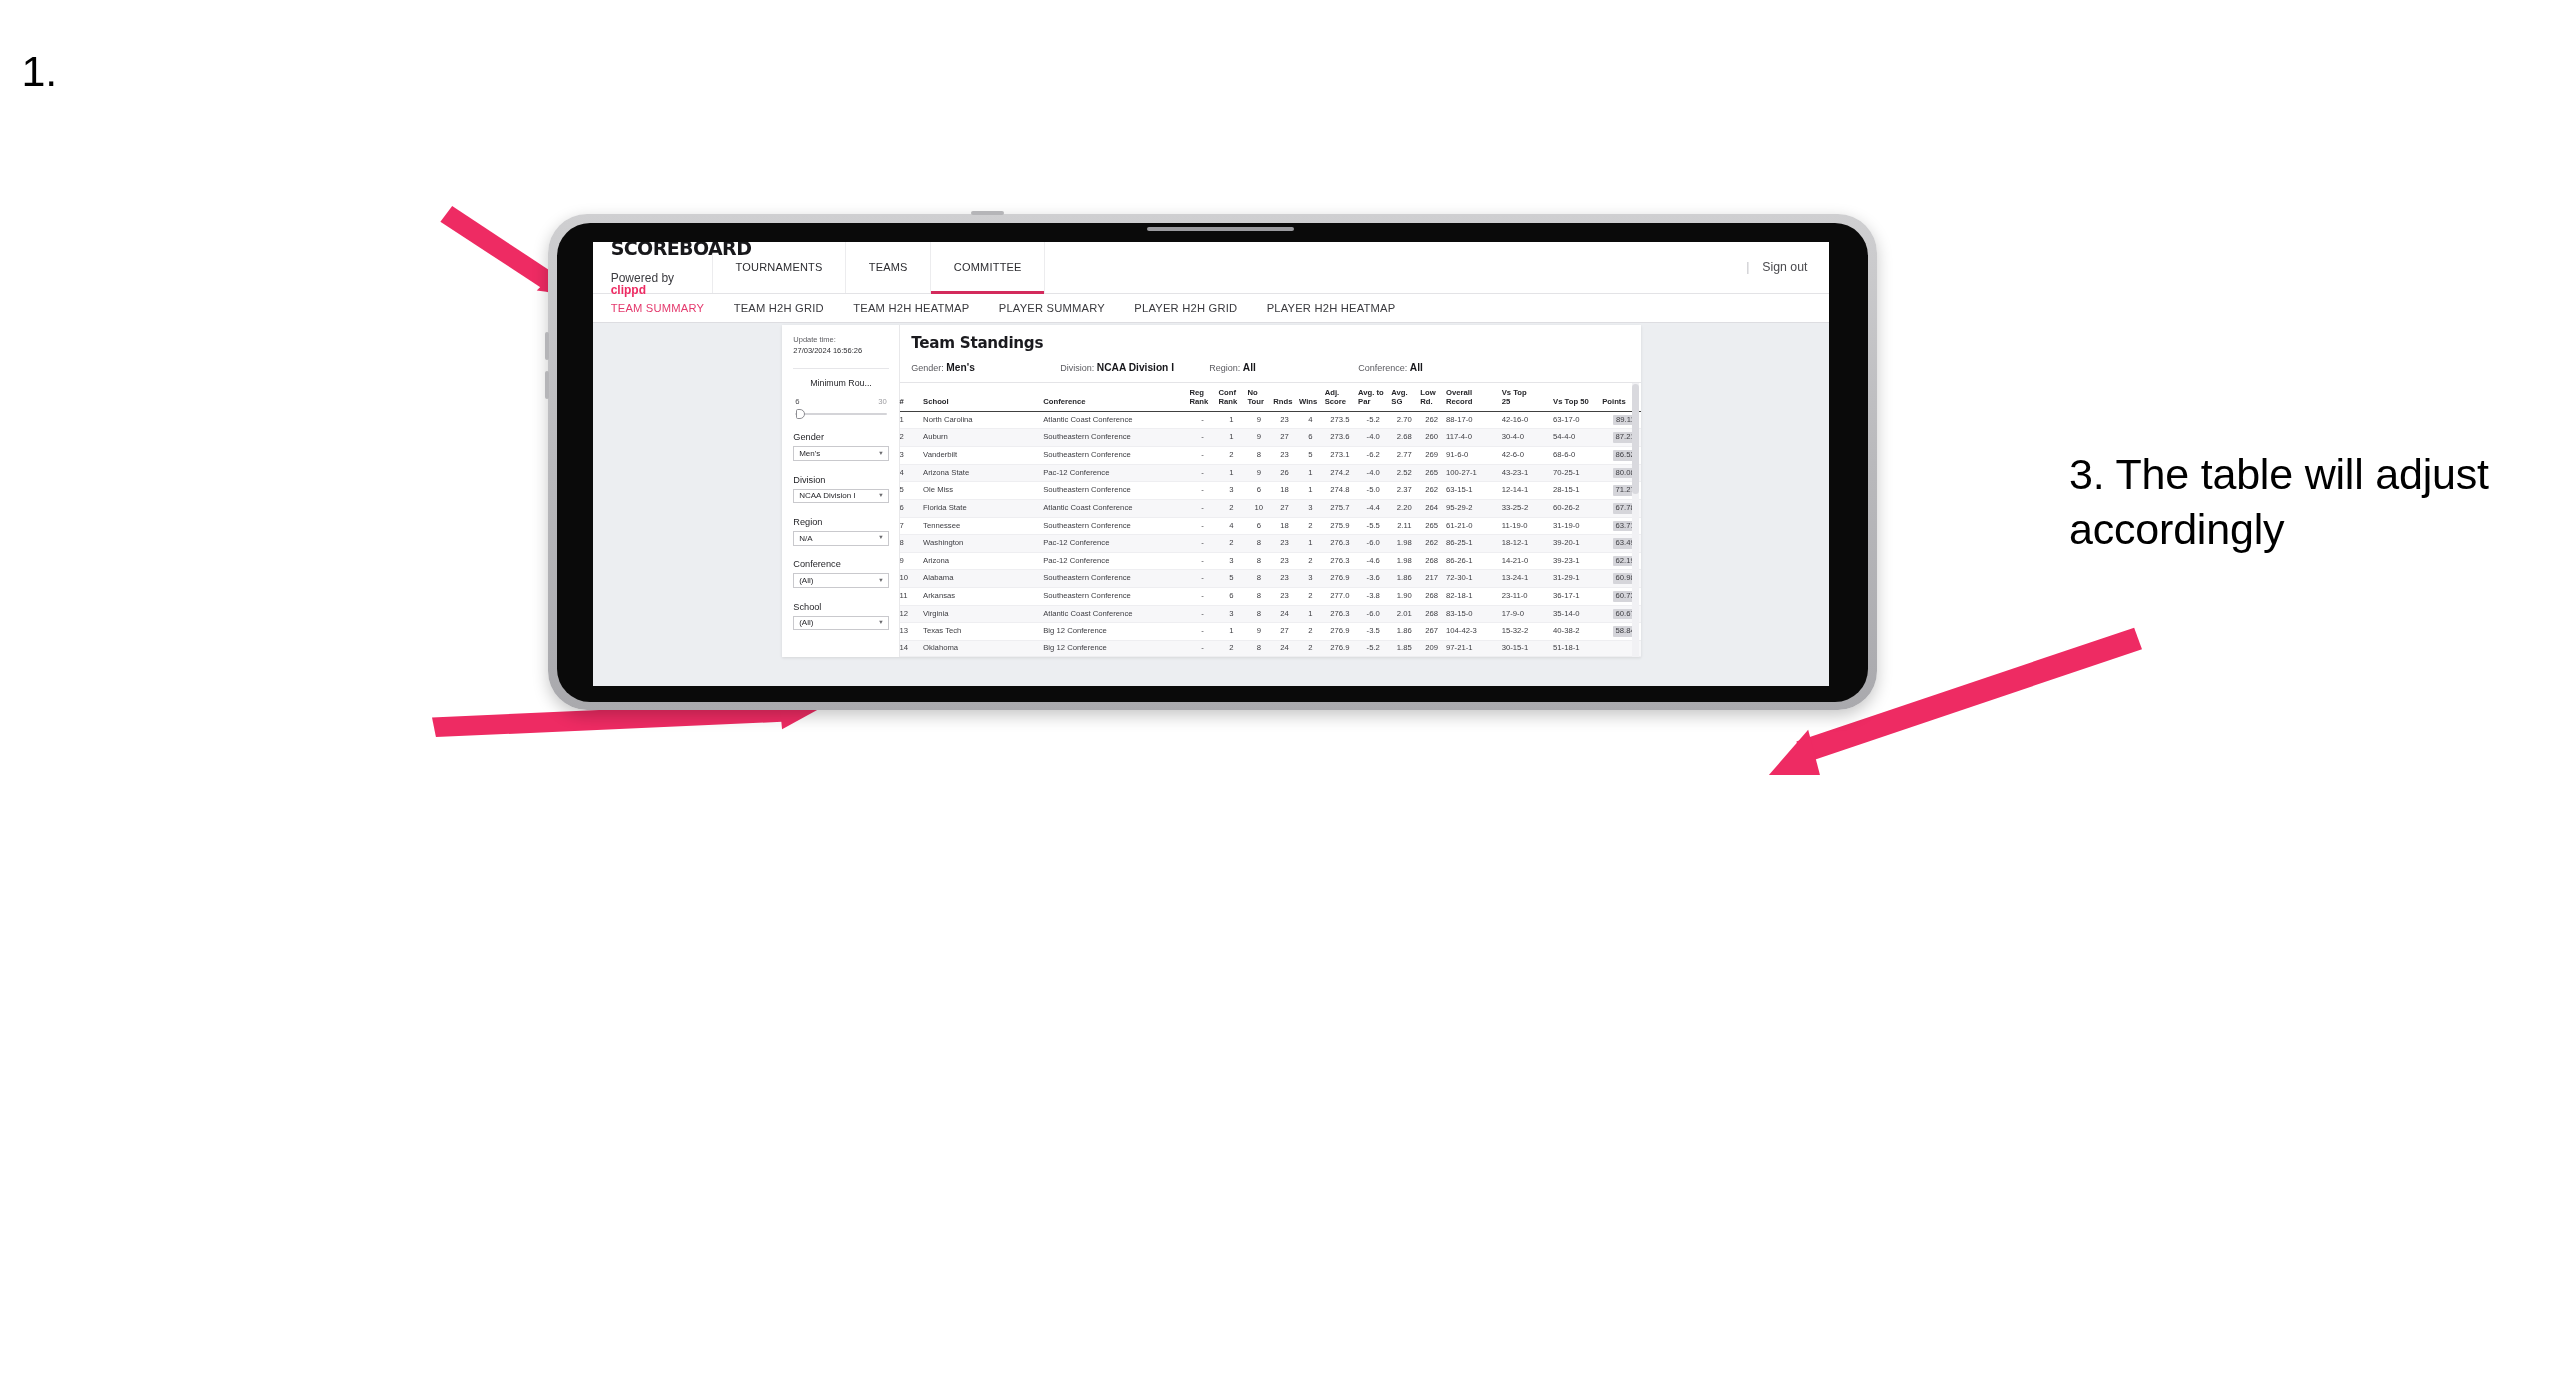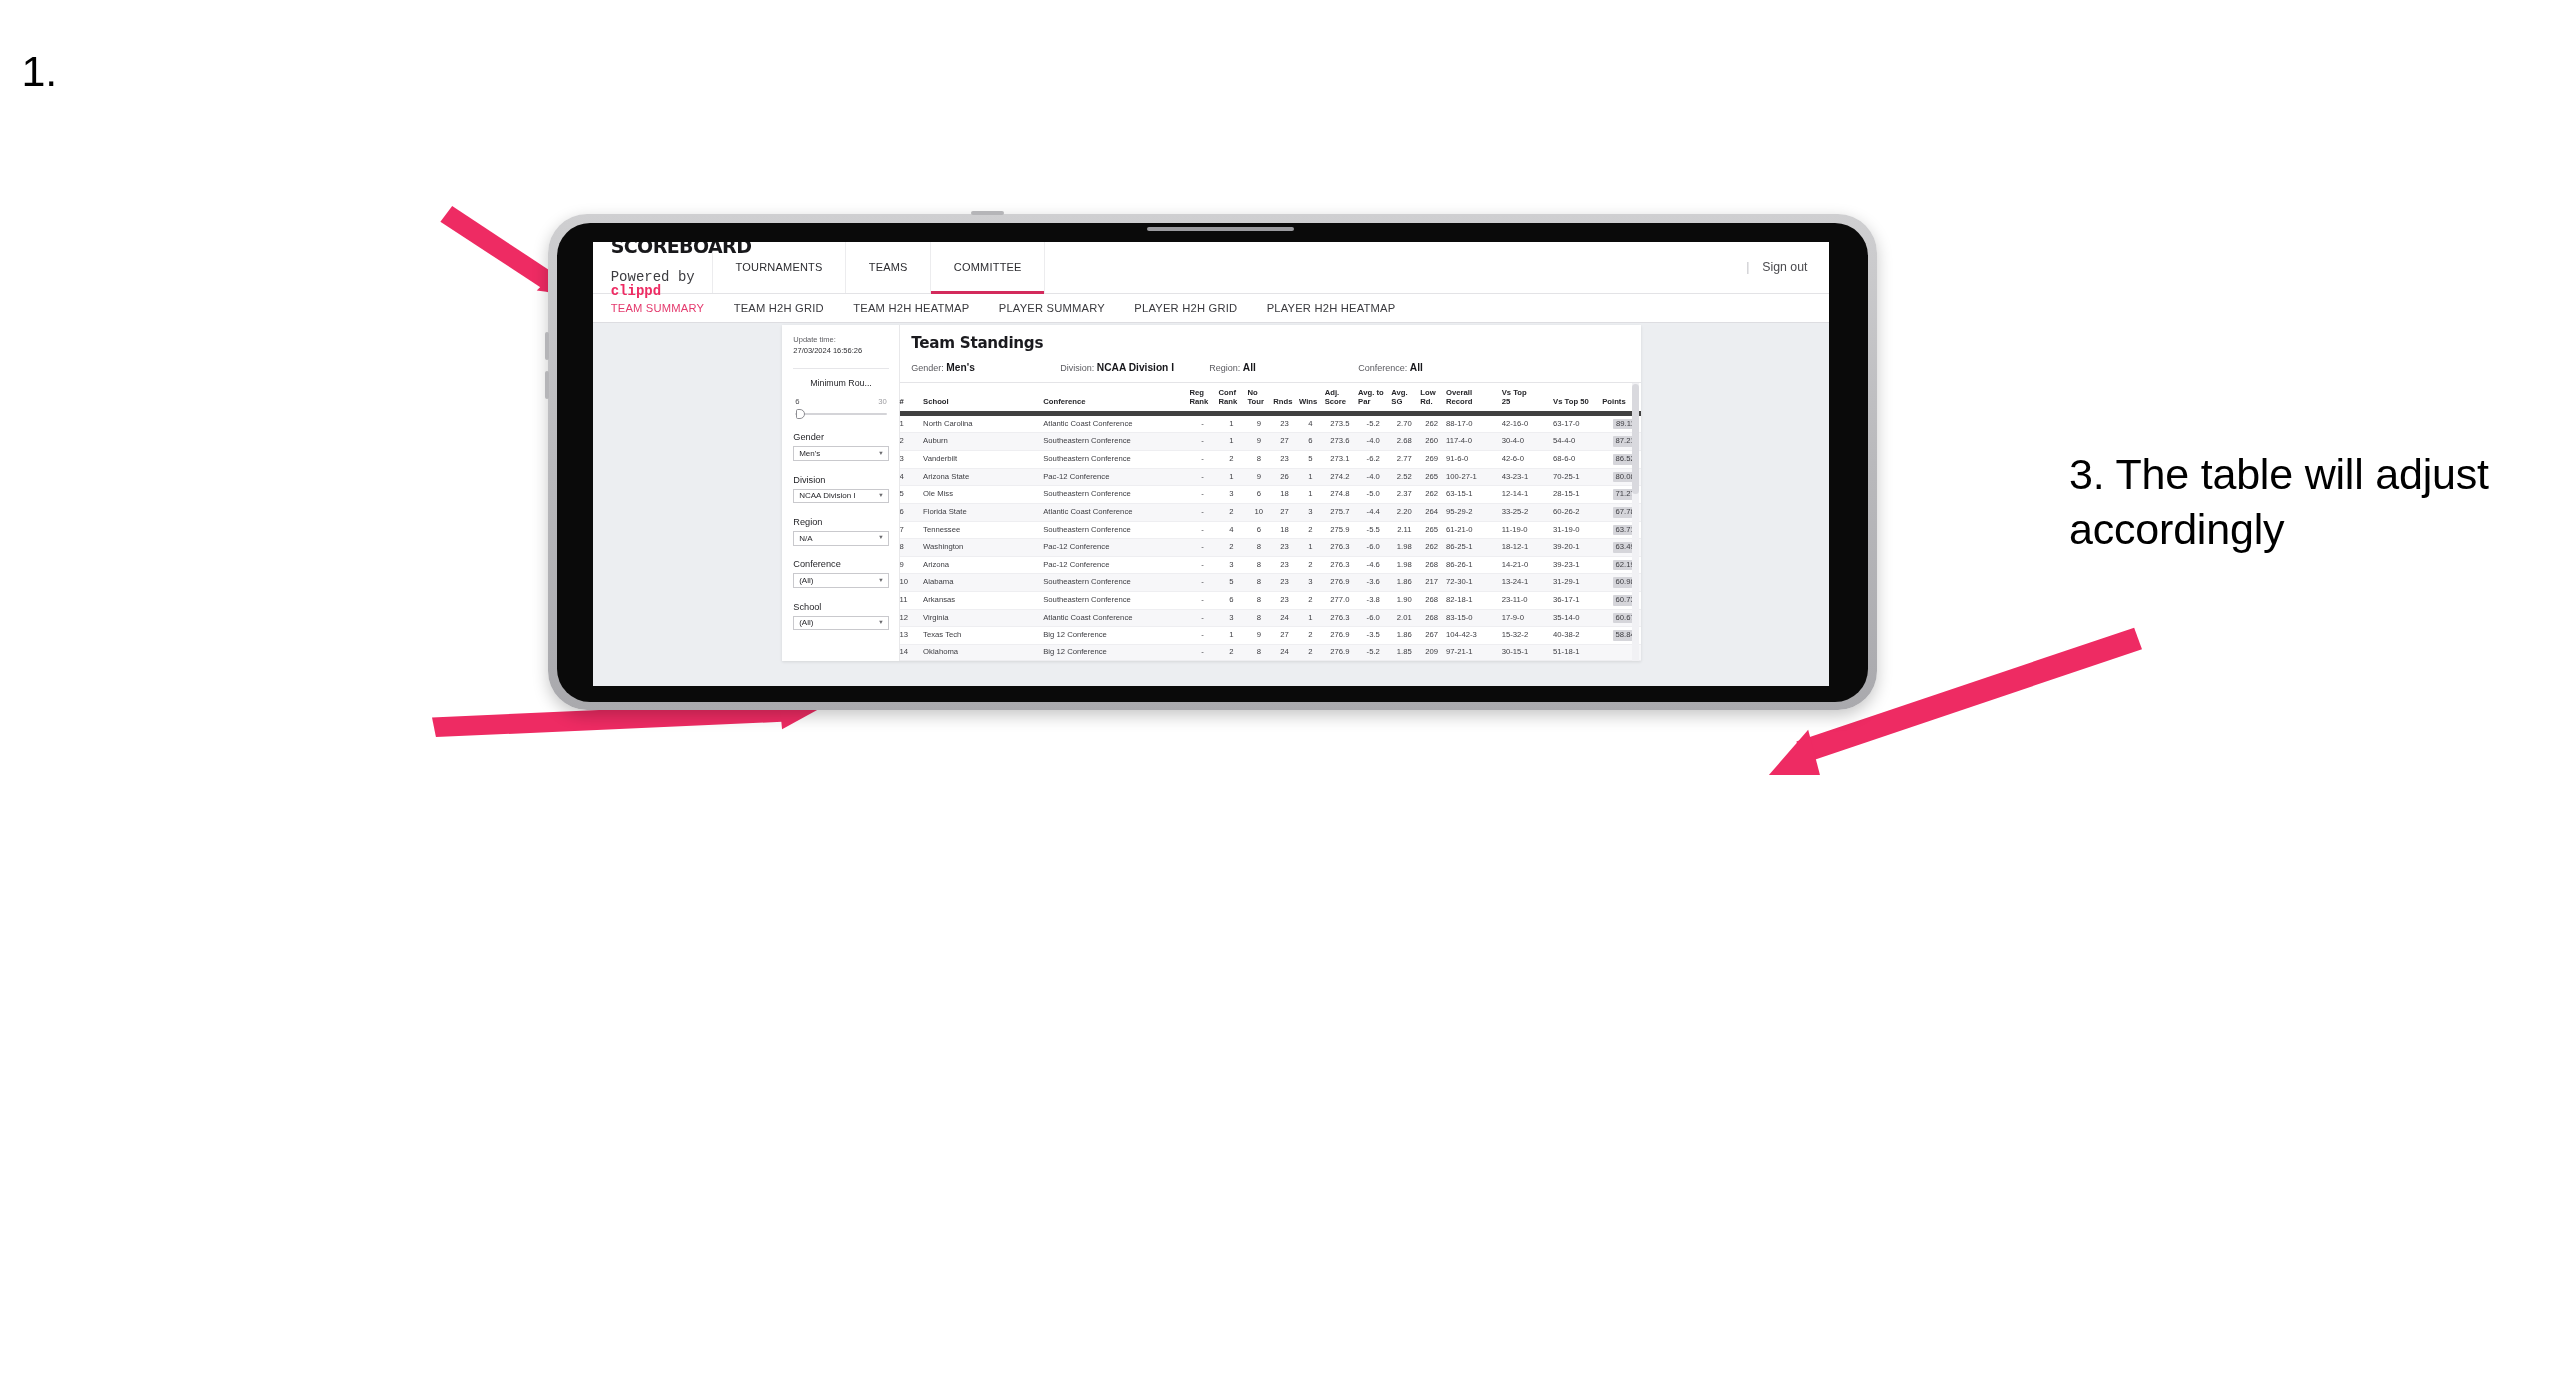--- a/index.html
+++ b/index.html
@@ -71,21 +71,21 @@
     height: 52px; background:#fff; display:flex; align-items:stretch;
     border-bottom: 1px solid #e3e3e6; position:relative;
   }
   .brand { width: 120px; padding-left: 17.7px; display:flex; flex-direction:column; justify-content:center;
            border-right:1px solid #ececee; }
   .brand-title {
     font-family: "DejaVu Sans", sans-serif;
     font-weight: 700; font-size: 19px; letter-spacing: -0.6px; color:#18181b;
     line-height: 1;
   }
-  .brand-sub { font-size: 14px; color:#3c3c40; margin-top: 14px; line-height:1;font-family:Liberation Mono, monospace; }
+  .brand-sub { font-size: 12px; color:#3c3c40; margin-top: 14px; line-height:1; }
   .brand-sub .clippd { color:#ee2b63; font-weight:700; }
 
   .topnav-items { display:flex; align-items:stretch; }
   .topnav-item {
     display:flex; align-items:center; padding: 0 22.6px;
     font-size: 11px; color:#2c2c30; letter-spacing: 0.2px;
     border-right: 1px solid #ececee; position:relative; white-space:nowrap;
   }
   .topnav-item.active::after {
     content:""; position:absolute; left:0; right:0; bottom:-1px; height:2.9px; background:#d32a5c;
@@ -142,21 +142,21 @@
   .viz-title { font-family:"DejaVu Sans", sans-serif; font-weight:700; font-size:15.2px; color:#1a1a1e; letter-spacing:-0.3px; }
   .crit { display:flex; margin-top: 9.8px; font-size: 9px; color:#5b5b60; }
   .crit > div { width: 149px; }
   .crit b { color:#17171b; font-weight:700; font-size: 10.2px; }
 
   .tbl-wrap { border-top: 1px solid #e4e4e7; position:relative; }
   table.standings { border-collapse: collapse; width: 100%; table-layout: fixed; }
   table.standings th {
     font-size: 7.7px; color:#26262a; font-weight:700; text-align:left;
     padding: 4.9px 2.9px 4.9px 0; vertical-align: bottom; line-height:1.18;
-    border-bottom: 5px solid #404040;
+    border-bottom: 1px solid #404040;
   }
   table.standings td {
     font-size: 7.7px; color:#3c3c41; padding: 3px 2.9px 3px 0;
     border-bottom: 1px solid #eeeef1; line-height:1.12; white-space:nowrap;
     overflow:hidden; text-overflow:clip;
   }
   tbody tr:nth-child(even) td { background:#f7f7f9; }
 
   th.c-rank, td.c-rank { width: 21.6px; padding-left: 9.8px; }
   th.c-school, td.c-school { width: 110px; }

